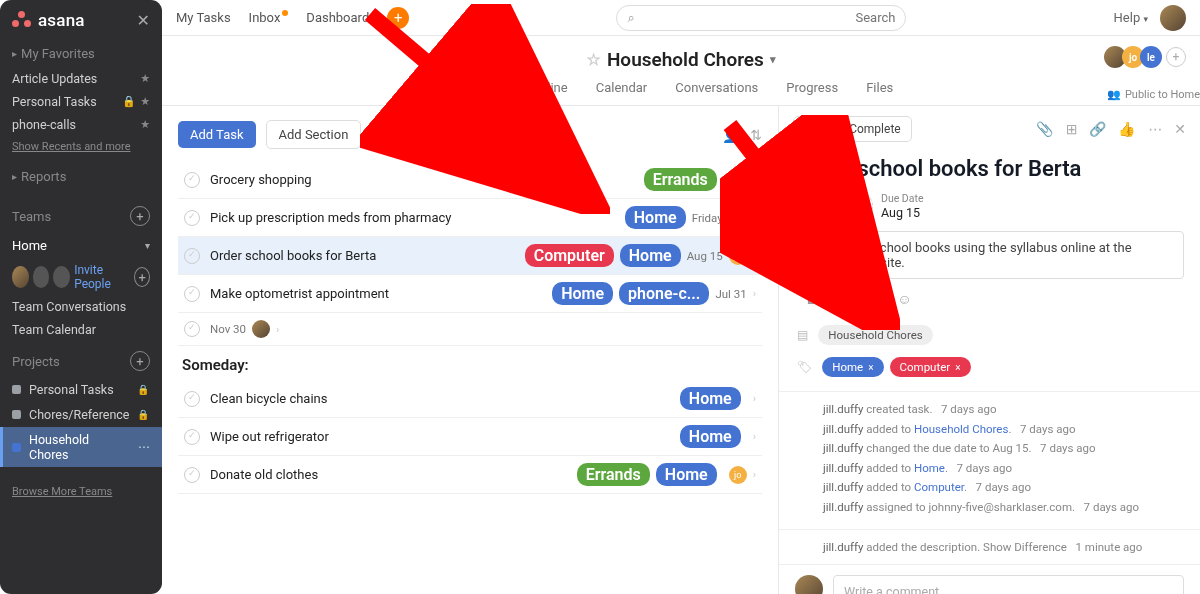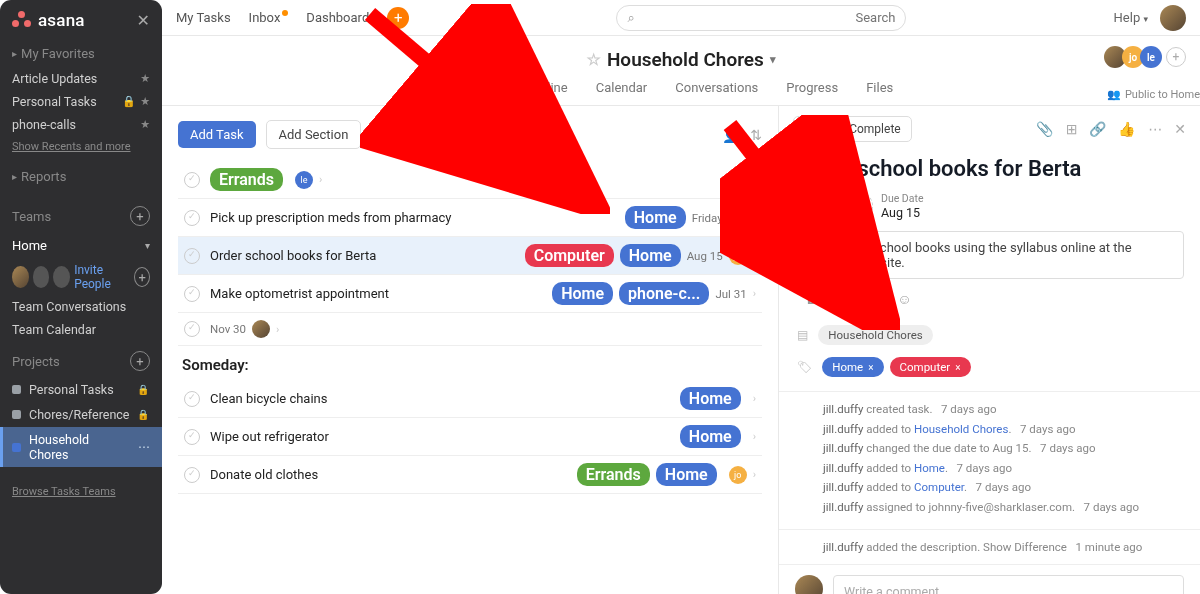--- a/index.html
+++ b/index.html
@@ -182,21 +182,21 @@
         <span class="proj-dot" style="background:#9aa0a6"></span>
         <span>Chores/Reference</span>
         <span class="lock-icon">🔒</span>
       </div>
       <div class="sb-project-item selected">
         <span class="proj-dot" style="background:#4573d2"></span>
         <span>Household Chores</span>
         <span class="ellipsis">⋯</span>
       </div>
     </div>
-  <div class="sb-link" style="margin-top:14px">Browse Tasks Teams</div>
+  <div class="sb-link" style="margin-top:14px">Browse More Teams</div>
 </div>
 
 <div class="main">
 
   <div class="topbar">
     <span class="topbar-link">My Tasks</span>
     <span class="topbar-link">
         <span>Inbox</span>
         <span class="inbox-dot"></span>
       </span>
@@ -249,20 +249,21 @@
         <button class="btn-add-task">Add Task</button>
         <button class="btn-add-section">Add Section</button>
         <div class="toolbar-icons">
           <span>👤</span>
           <span>⇅</span>
         </div>
       </div>
       <div id="tasks-main">
           <div class="task-row">
             <span class="check-circle"></span>
+      <span class="task-name">Grocery shopping</span>
       <span class="task-meta">
               <span class="tag errands">Errands</span>
               <span></span>
               <span class="row-avatar" style="background:#4573d2">le</span>
               <span class="row-chev">›</span>
             </span>
           </div>
           <div class="task-row">
             <span class="check-circle"></span>
       <span class="task-name">Pick up prescription meds from pharmacy</span>

